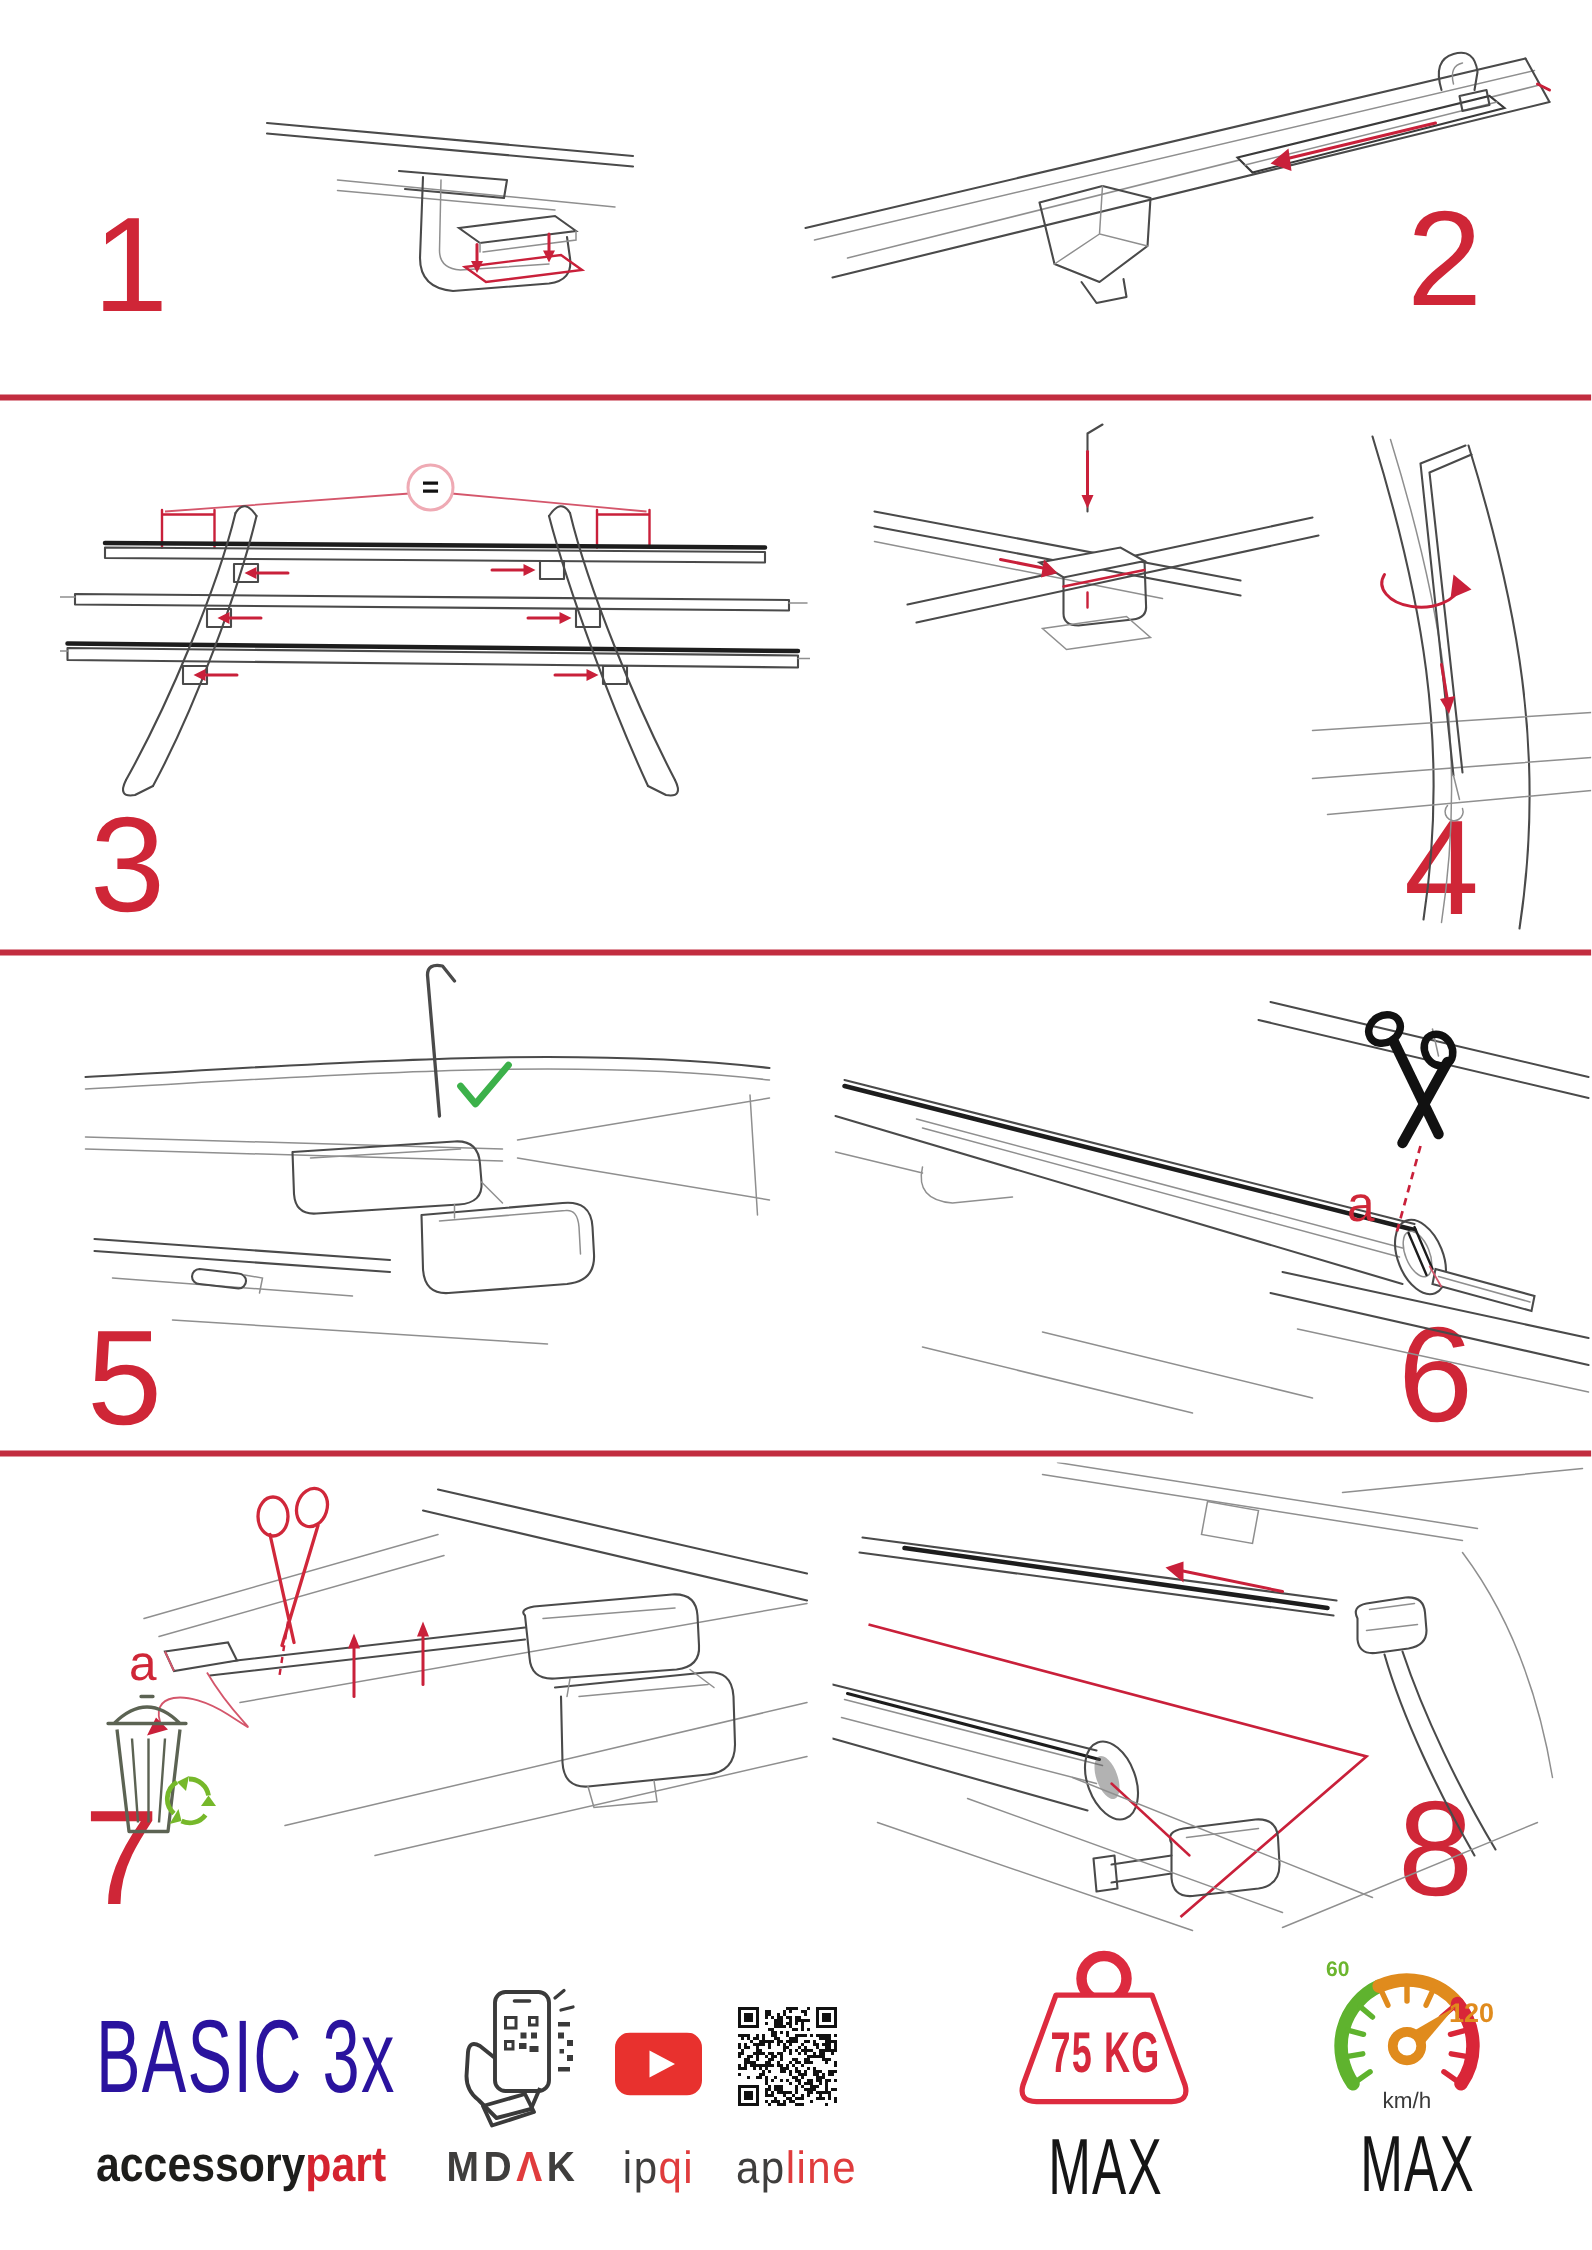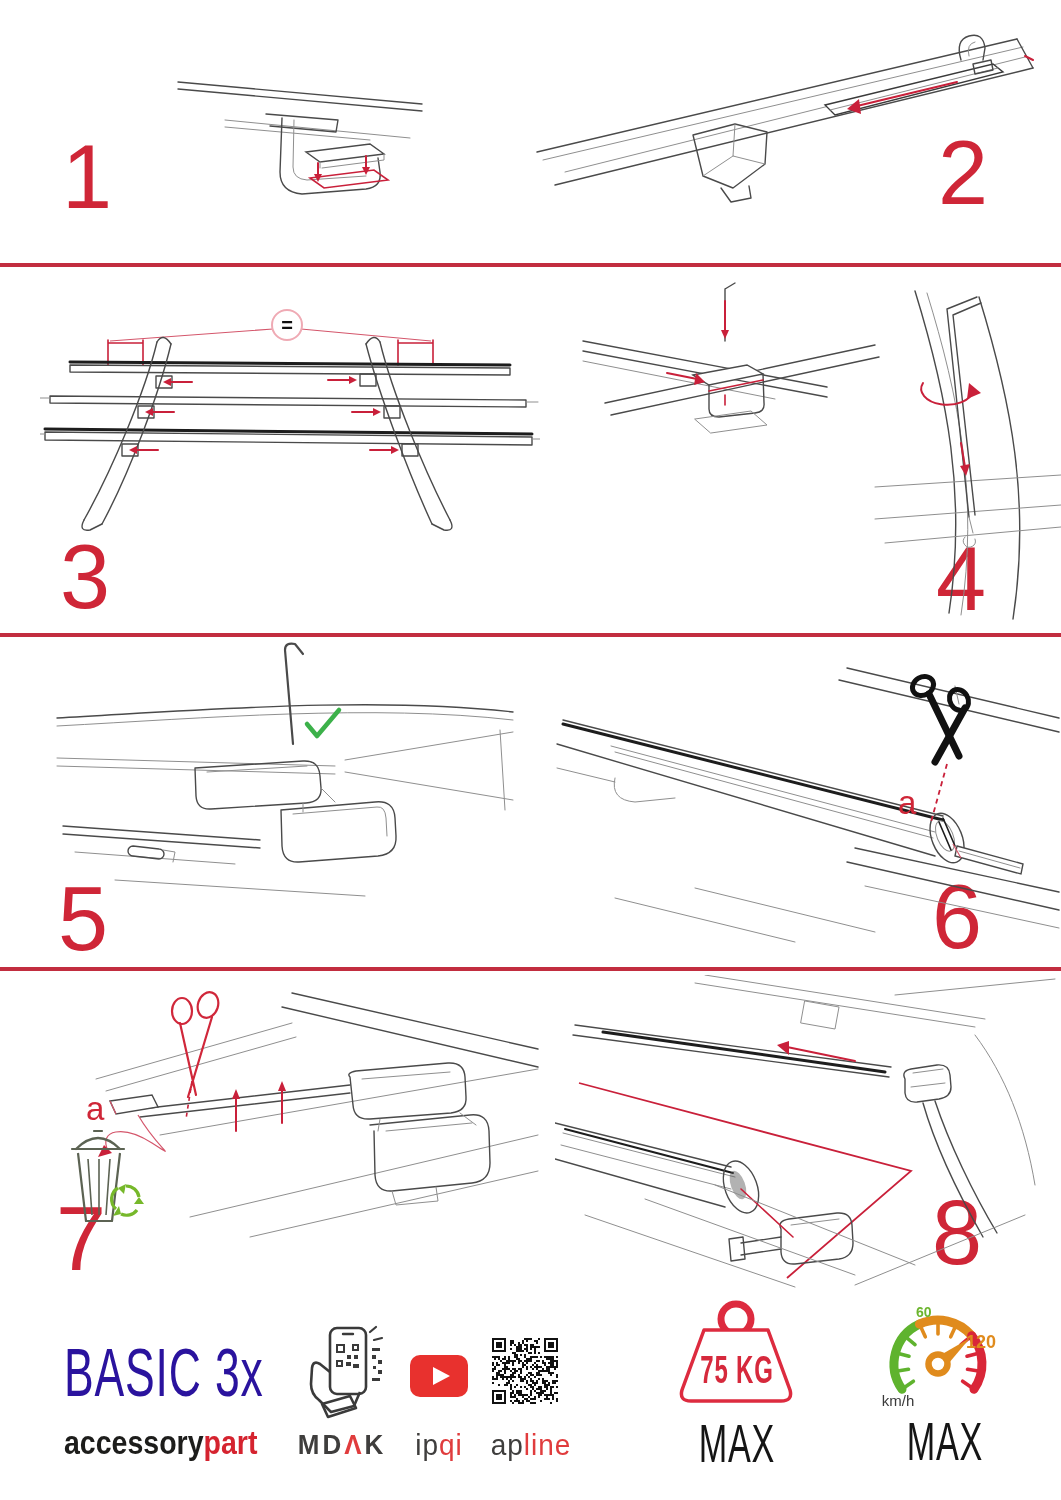--- a/index.html
+++ b/index.html
@@ -38,23 +38,23 @@
   .mdak { left:292px; top:1428px; width:100px; font-size:26px; letter-spacing:3px; }
   .ipqi { left:404px; top:1428px; width:70px; font-size:28px; font-weight:400; letter-spacing:1px; }
   .apline { left:484px; top:1428px; width:94px; font-size:28px; font-weight:400; letter-spacing:1px; }
 
   .wval { position:absolute; left:676px; top:1348px; width:122px; text-align:center; font-size:30px; font-weight:700;
     color:#d6293c; transform:scale(0.80,1.28); transform-origin:center top; letter-spacing:1px; white-space:nowrap; }
   .maxlab { position:absolute; font-size:45px; font-weight:400; color:#151515; text-align:center;
     transform:scale(0.76,1.18); transform-origin:center top; letter-spacing:1px; }
   .max-weight { left:676px; top:1414px; width:122px; }
   .max-speed  { left:896px; top:1412px; width:90px; }
-  .g60  { position:absolute; left:884px; top:1304px; font-size:14px; font-weight:700; color:#6cb52e;margin-left:32px; }
+  .g60  { position:absolute; left:884px; top:1304px; font-size:14px; font-weight:700; color:#6cb52e; }
   .g120 { position:absolute; left:966px; top:1332px; font-size:18px; font-weight:700; color:#e08b1d; }
-  .kmh  { position:absolute; left:858px; top:1392px; width:80px; text-align:center; font-size:15px; color:#3a3a3a; }
+  .kmh  { position:absolute; left:898px; top:1392px; width:80px; text-align:center; font-size:15px; color:#3a3a3a; }
 </style>
 </head>
 <body>
 
 <div class="page">
 
   <div class="sep" style="top:263px"></div>
   <div class="sep" style="top:633px"></div>
   <div class="sep" style="top:967px"></div>
 

